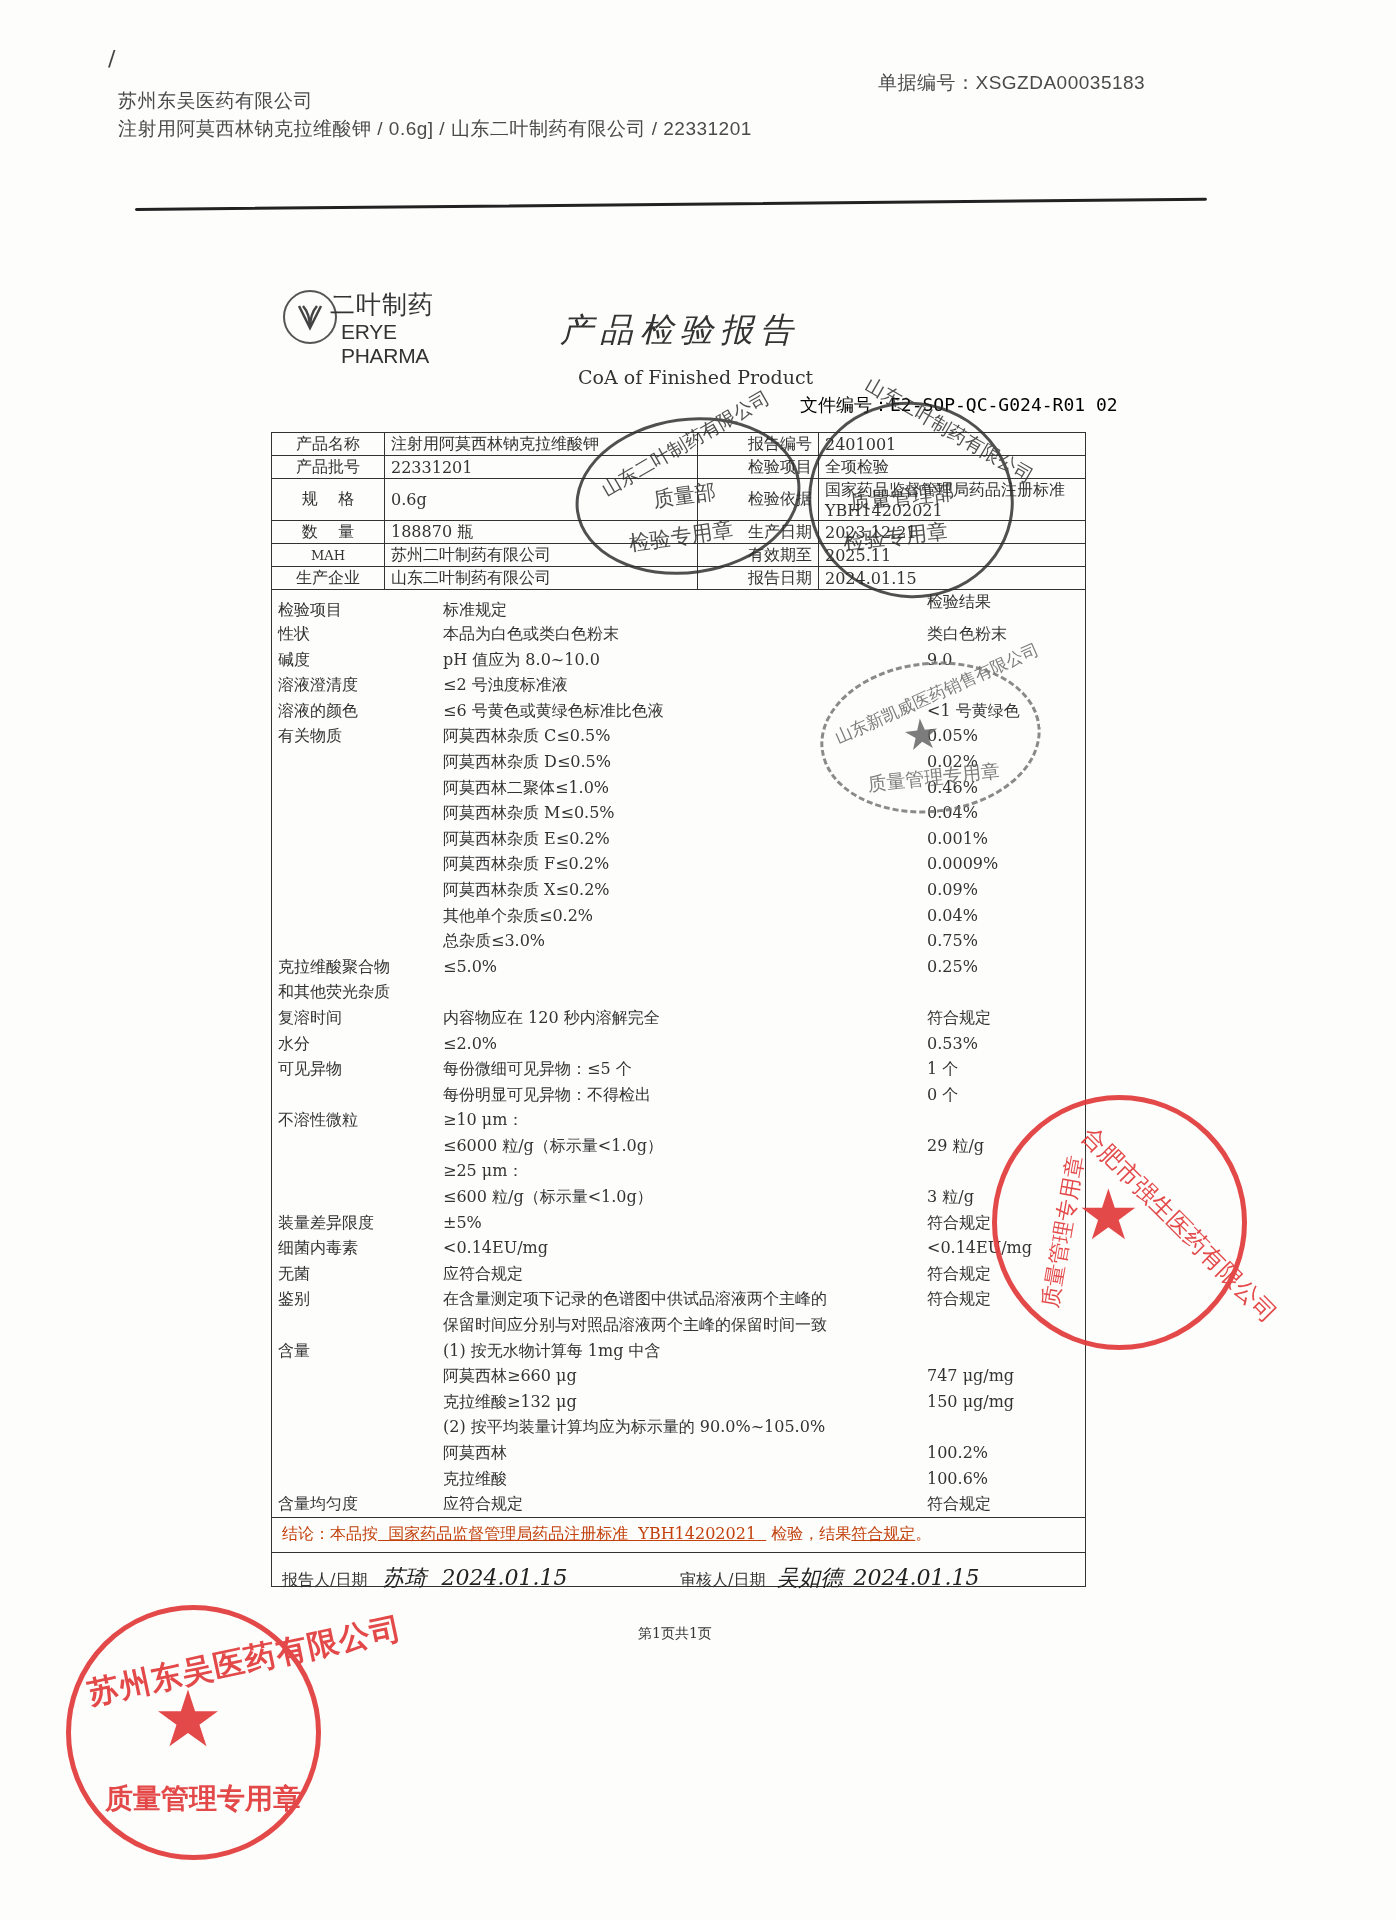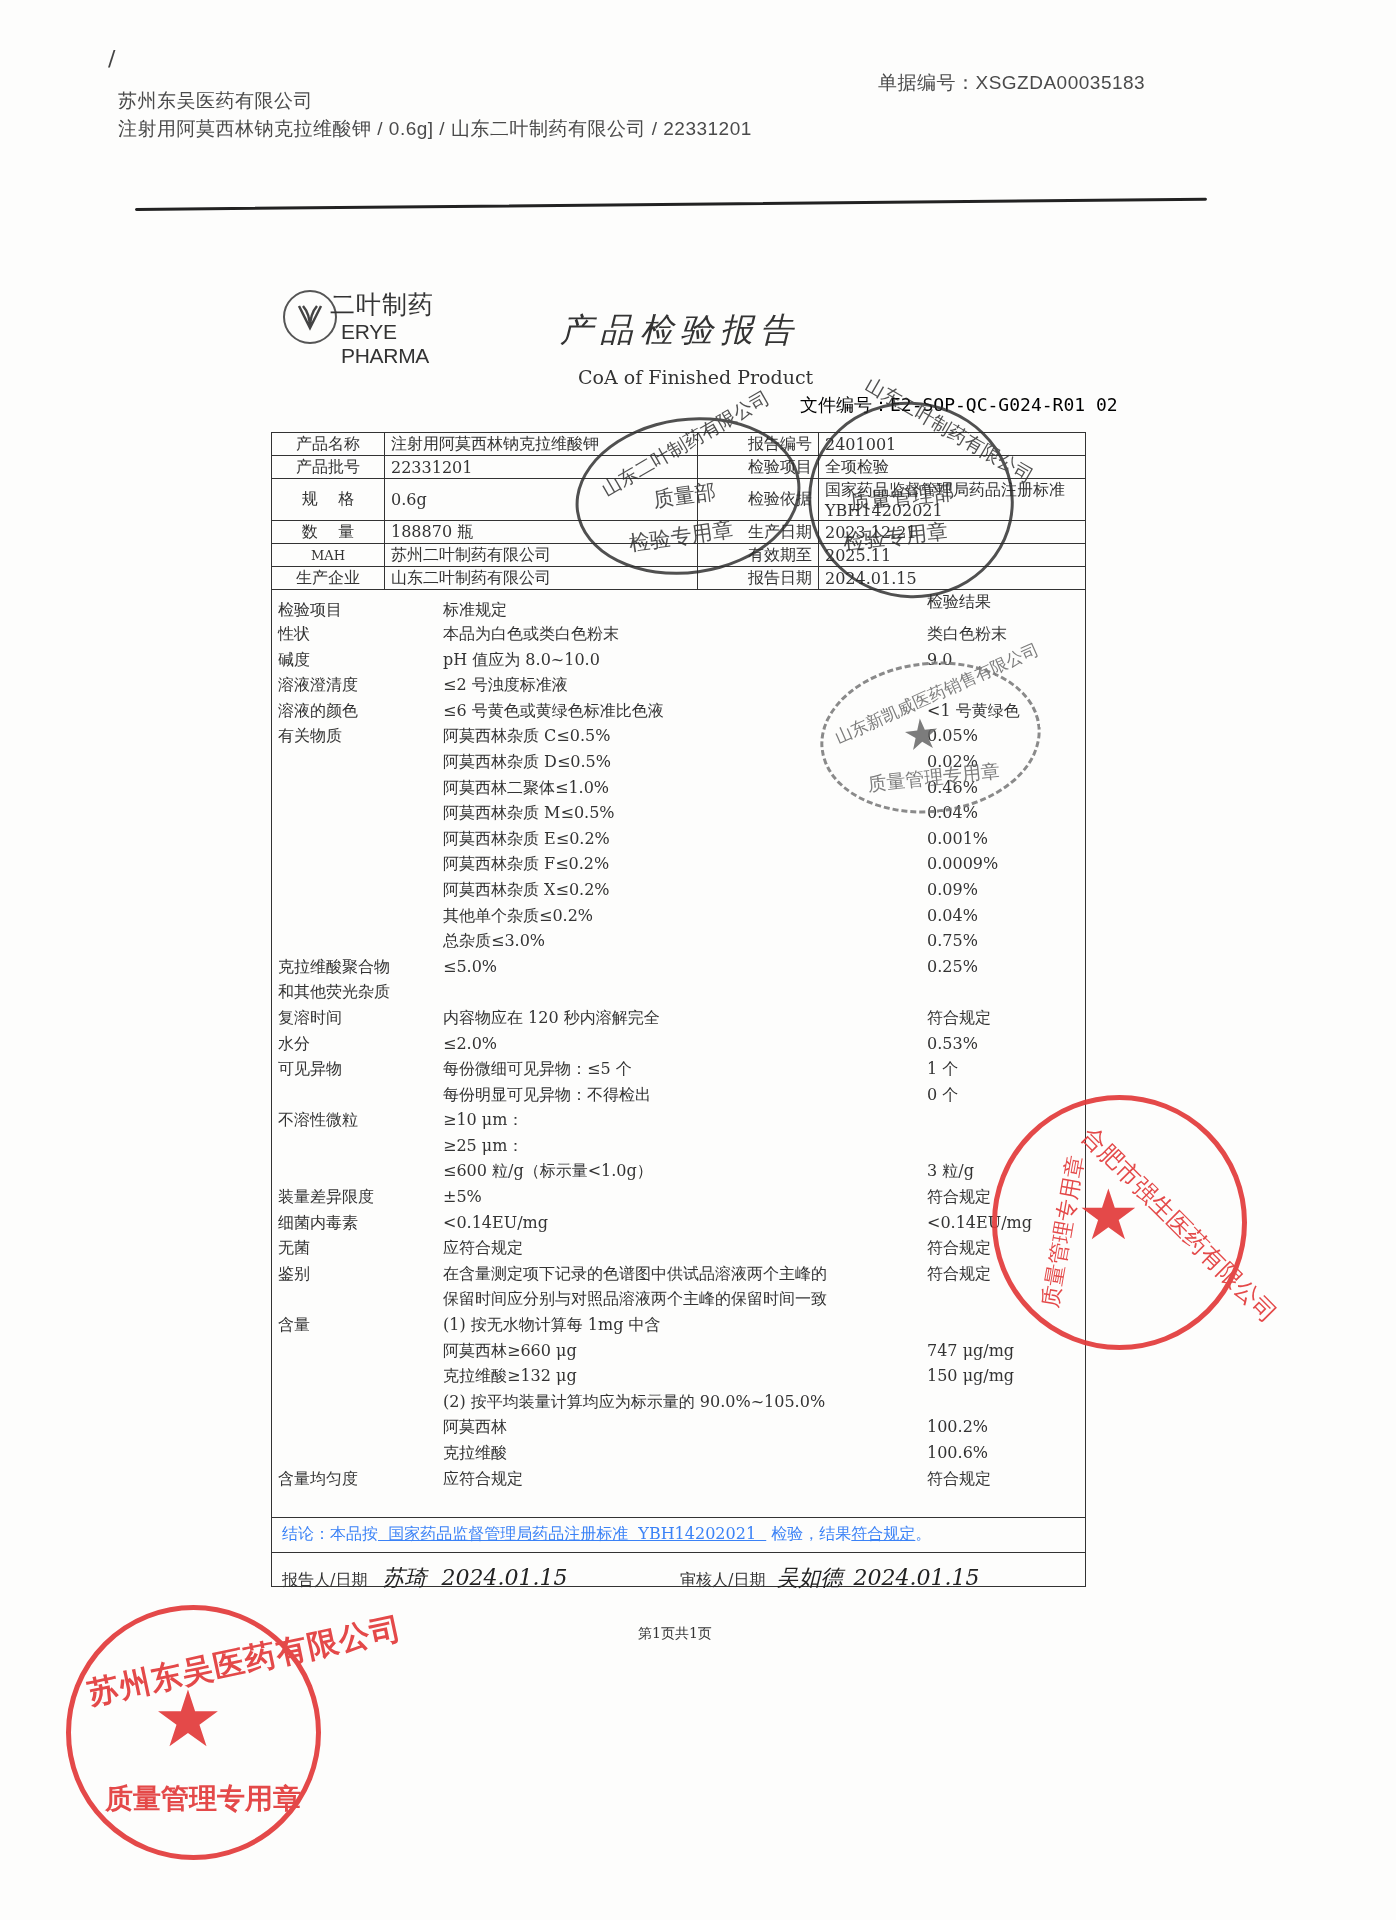--- a/index.html
+++ b/index.html
@@ -25,21 +25,21 @@
   table.head td.lbl { text-align:center; width:100px; }
   table.head td.lbl2 { text-align:right; width:108px; padding-right:6px; }
   .spec-row { height:42px;margin-top:13px; }
   .rows { position:absolute; left:271px; top:600px; width:815px; font-size:16px; color:#333; }
   .r { position:relative; height:25.6px; }
   .c1 { position:absolute; left:7px; white-space:nowrap; }
   .c2 { position:absolute; left:172px; white-space:nowrap; }
   .c3 { position:absolute; left:656px; white-space:nowrap; }
   .concl { position:absolute; left:271px; top:1517px; width:815px; height:0; border-top:1.3px solid #333; }
   .concl2 { position:absolute; left:271px; top:1552px; width:815px; height:0; border-top:1.3px solid #333; }
-  .concl-text { left:282px; top:1524px; font-size:16px; white-space:nowrap; color:#3b82f6; }
+  .concl-text { left:282px; top:1524px; font-size:16px; white-space:nowrap; color:#c2410c; }
   .u { text-decoration:underline; }
   .sig-line { left:282px; top:1563px; font-size:16px; color:#333; white-space:nowrap; }
   .hand { font-family:"DejaVu Serif",serif; font-style:italic; font-size:22px; color:#222; }
   .pageno { left:638px; top:1625px; font-size:14px; color:#333; }
   
   .stamp-black { position:absolute; border:3px solid #2b2b2b; border-radius:50%; color:#2b2b2b; opacity:0.82; }
   .stamp-red { position:absolute; border:5px solid #e23a3a; border-radius:50%; color:#e23a3a; opacity:0.92; }
   .stamp-grey { position:absolute; border:3px dashed #777; border-radius:50%; color:#666; opacity:0.85; }
   .stamp-txt { position:absolute; font-family:"DejaVu Sans",sans-serif; white-space:nowrap; }
   .star { position:absolute; font-size:70px; line-height:1; font-family:"DejaVu Sans",sans-serif; }
@@ -220,20 +220,25 @@
         <span class="c2">每份明显可见异物：不得检出</span>
         <span class="c3">0 个</span>
       </div>
       <div class="r">
         <span class="c1">不溶性微粒</span>
         <span class="c2">≥10 μm：</span>
         <span class="c3"></span>
       </div>
       <div class="r">
         <span class="c1"></span>
+        <span class="c2">≤6000 粒/g（标示量&lt;1.0g）</span>
+        <span class="c3">29 粒/g</span>
+      </div>
+      <div class="r">
+        <span class="c1"></span>
         <span class="c2">≥25 μm：</span>
         <span class="c3"></span>
       </div>
       <div class="r">
         <span class="c1"></span>
         <span class="c2">≤600 粒/g（标示量&lt;1.0g）</span>
         <span class="c3">3 粒/g</span>
       </div>
       <div class="r">
         <span class="c1">装量差异限度</span>

